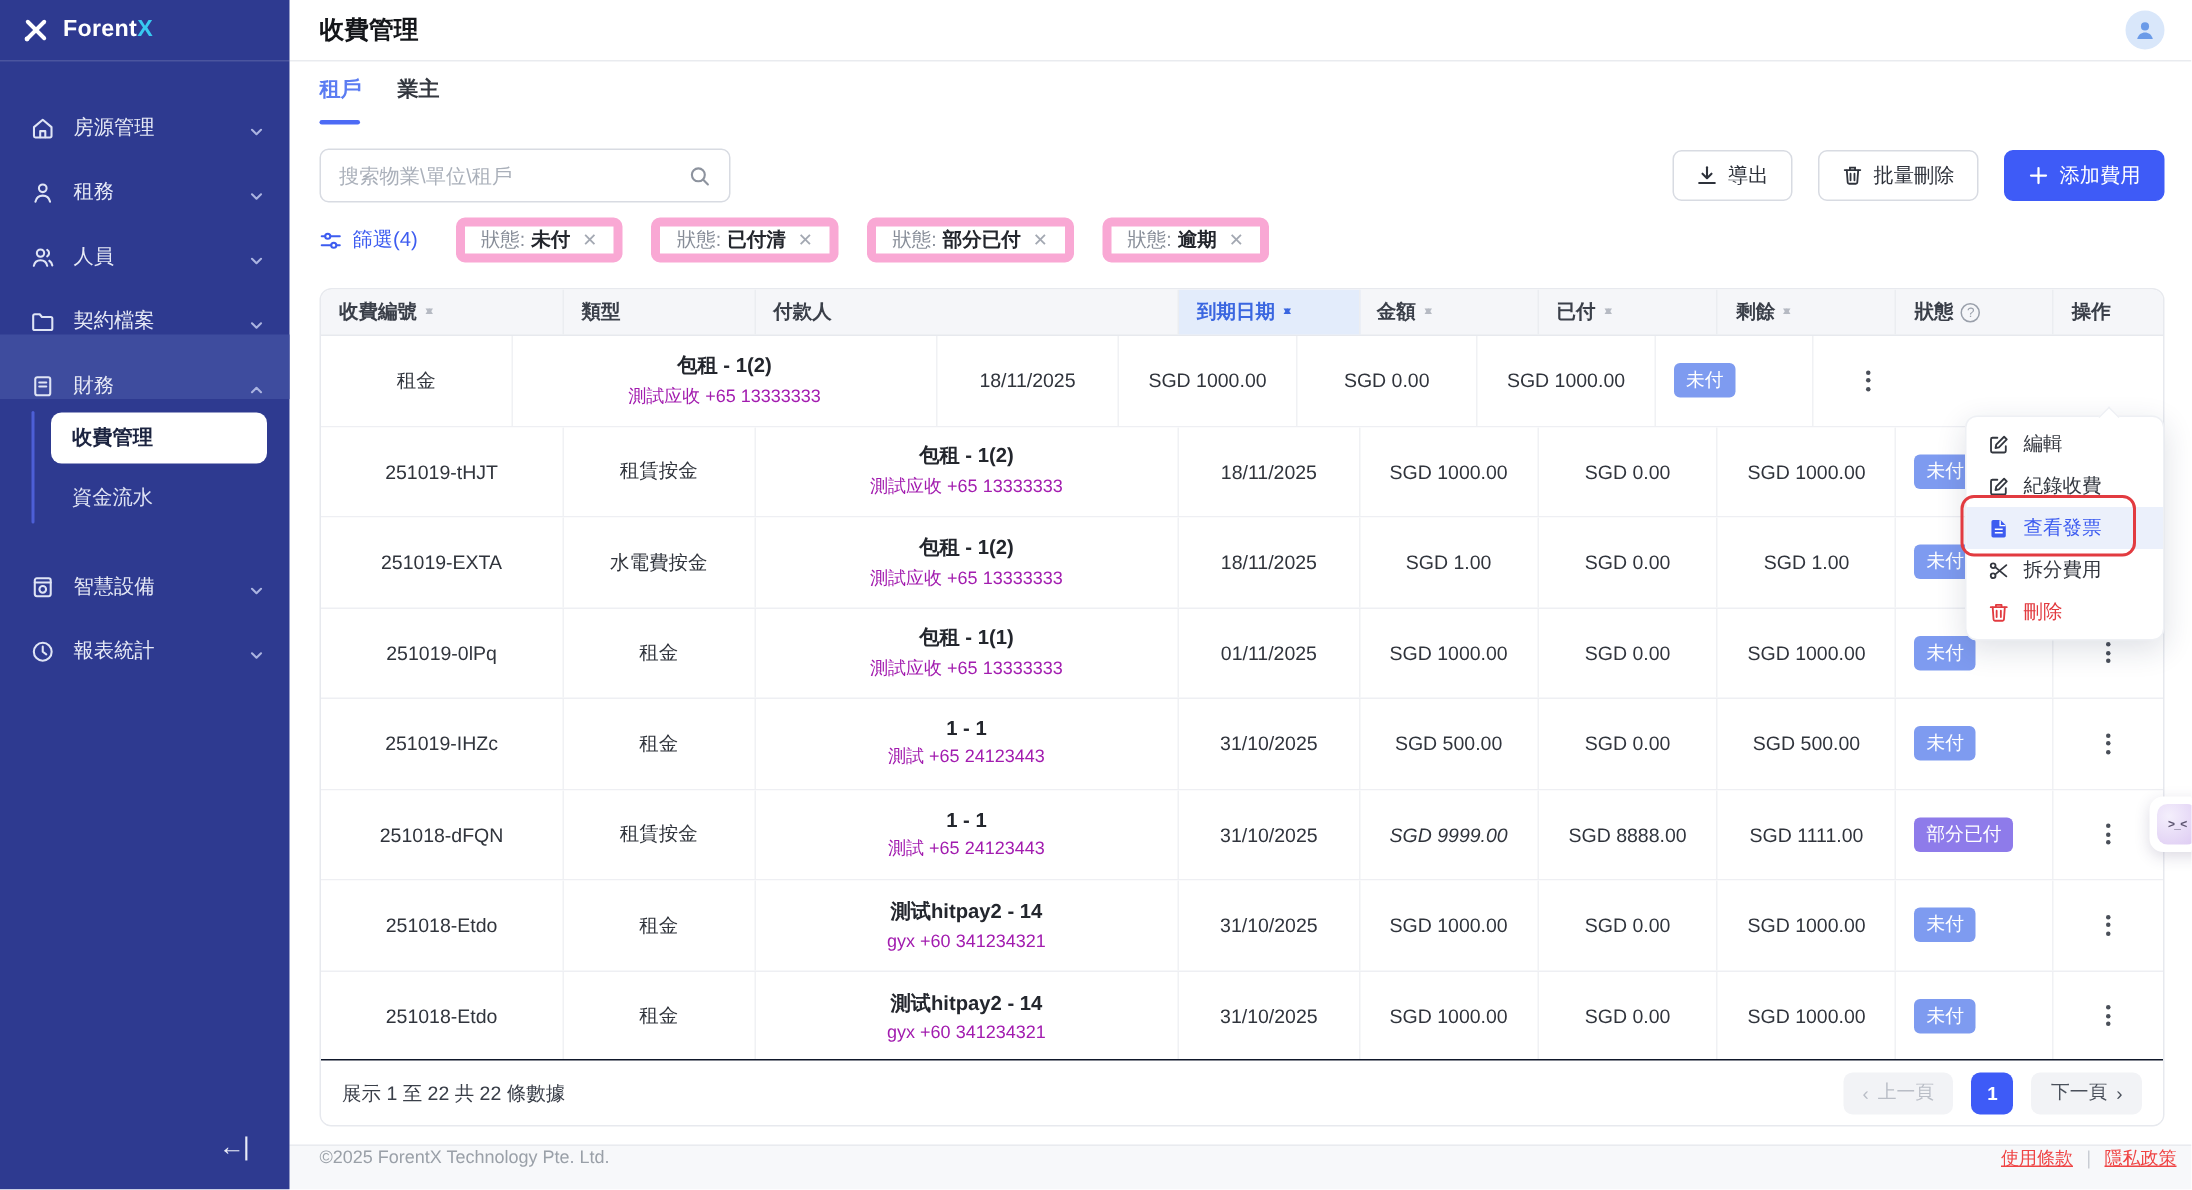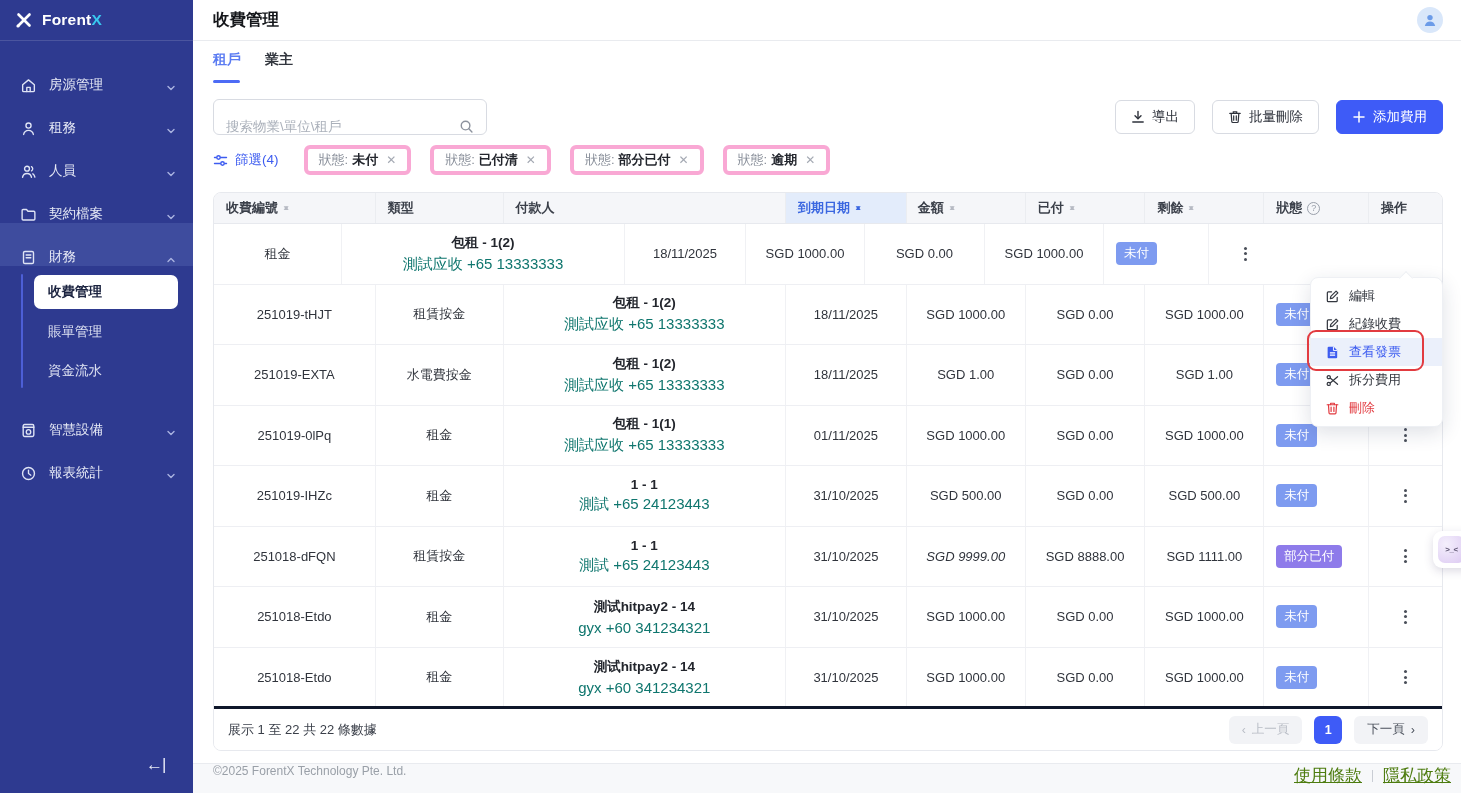--- a/index.html
+++ b/index.html
@@ -32,74 +32,74 @@
   .page-title { font-size:16.5px; font-weight:bold; color:#14161a; }
   .avatar { width:26px; height:26px; border-radius:50%; background:#d9e7fa; display:flex; align-items:center; justify-content:center; cursor:pointer; }
   .avatar svg { width:16px; height:16px; }
 
   .tabs { position:absolute; left:20px; top:51px; display:flex; gap:24px; }
   .tab { font-size:14px; font-weight:bold; color:#33373f; cursor:pointer; padding-bottom:10px; position:relative; }
   .tab.active { color:#5b7cf2; }
   .tab.active .tab-underline { position:absolute; left:0; bottom:-4px; width:27px; height:3px; border-radius:2px; background:#4d6bf5; }
 
   .toolbar { position:absolute; left:20px; right:18px; top:99px; height:36px; display:flex; align-items:center; }
-  .search-box { width:274px; height:36px; border:1px solid #d8dbe2; border-radius:6px; display:flex; align-items:flex-end; padding:0 12px; background:#fff; }
+  .search-box { width:274px; height:36px; border:1px solid #d8dbe2; border-radius:6px; display:flex; align-items:center; padding:0 12px; background:#fff; }
   .search-box input { border:none; outline:none; flex:1; font-size:13.5px; color:#30343c; font-family:inherit; background:transparent; }
   .search-box input::placeholder { color:#aab0ba; }
   .search-icon { width:15px; height:15px; color:#8d939e; }
   .search-icon svg { width:15px; height:15px; display:block; }
   .toolbar-right { margin-left:auto; display:flex; gap:17px; }
   .btn { height:34px; border-radius:6px; display:flex; align-items:center; justify-content:center; gap:7px; font-size:13.5px; cursor:pointer; padding:0 15px; }
   .btn-secondary { background:#fff; border:1px solid #d8dbe2; color:#2e323b; }
   .btn-primary { background:#3e5bf7; border:1px solid #3e5bf7; color:#fff; }
   .btn .btn-icon { width:14px; height:14px; display:block; }
   .btn .btn-icon svg { width:14px; height:14px; display:block; }
 
   .filter-row { position:absolute; left:20px; top:145px; height:30px; display:flex; align-items:center; gap:19px; }
   .filter-toggle { display:flex; align-items:center; gap:7px; color:#3d5cf0; font-size:13.5px; cursor:pointer; margin-right:6px; }
   .filter-toggle svg { width:15px; height:15px; display:block; }
-  .chip { height:30px; display:flex; align-items:center; border:4px solid #f9a8d4; border-radius:6px; padding:0 11px; font-size:13px; background:#fff; }
+  .chip { height:30px; display:flex; align-items:center; border:6px solid #f9a8d4; border-radius:6px; padding:0 11px; font-size:13px; background:#fff; }
   .chip .chip-key { color:#878d98; margin-right:4px; }
   .chip .chip-value { color:#23262d; font-weight:bold; }
   .chip .chip-close { margin-left:8px; color:#a3a8b2; font-size:12px; cursor:pointer; }
 
   
   .table-wrap { position:absolute; left:20px; top:192px; width:1230px; height:559px; border:1px solid #e7e9ee; border-radius:8px; overflow:hidden; background:#fff;text-align:center; }
   .thead { display:flex; height:31px; background:#f5f6f9; border-bottom:1px solid #e7e9ee; }
   .th { display:flex; align-items:center; padding:0 12px; font-size:13px; font-weight:bold; color:#3a3f49; border-right:1px solid #ebedf1; gap:5px; }
   .th:last-child { border-right:none; }
   .th.sorted { background:#e3ecfb; color:#3a66e0; }
   .sort-icon { display:flex; flex-direction:column; line-height:0; color:#b6bac3; }
   .sort-icon span { font-size:6.5px; transform:scaleX(1.3); }
   .th.sorted .sort-icon { color:#3a66e0; }
   .help-icon { width:13px; height:13px; border:1px solid #9aa0ab; border-radius:50%; color:#9aa0ab; font-size:9px; display:flex; align-items:center; justify-content:center; font-weight:normal; }
   .tr { display:flex; height:60.5px; border-bottom:1px solid #eeeff3; background:#fff; }
   .td { display:flex; flex-direction:column; justify-content:center; padding:0 12px; font-size:13px; color:#30343c; border-right:1px solid #f0f1f4; }
   .td:last-child { border-right:none; }
   .payer-name { font-weight:bold; color:#23262d; font-size:13.5px; margin-bottom:3px; }
-  .payer-sub { color:#0f766e; font-size:15px; }
+  .payer-sub { color:#a21caf; font-size:12px; }
   .badge { align-self:flex-start; color:#fff; font-size:12.5px; padding:3px 8px; border-radius:4px; white-space:nowrap; }
   .badge.unpaid { background:#7e9bf0; }
   .badge.partial { background:#8e7bea; }
   .action-cell { align-items:center; }
   .dots-btn { cursor:pointer; color:#4a4f59; font-size:15px; letter-spacing:0; line-height:1; display:flex; flex-direction:column; align-items:center; gap:2.5px; padding:4px 6px; }
   .dots-btn i { width:3px; height:3px; background:#4a4f59; border-radius:50%; display:block; }
 
-  .pagination { position:absolute; left:0; right:0; bottom:0; height:44px; display:flex; align-items:center; border-top:3px solid #0f172a; padding:0 14px; background:#fff; }
+  .pagination { position:absolute; left:0; right:0; bottom:0; height:44px; display:flex; align-items:center; border-top:1px solid #0f172a; padding:0 14px; background:#fff; }
   .page-summary { font-size:13px; color:#3a3f49; }
   .page-controls { margin-left:auto; display:flex; gap:12px; align-items:center; }
   .page-btn { height:28px; border-radius:6px; background:#f2f3f6; display:flex; align-items:center; justify-content:center; font-size:12.5px; padding:0 13px; cursor:pointer; gap:6px; }
   .page-btn.prev { color:#b9bdc6; }
   .page-btn.next { color:#4a505b; }
   .page-num { width:28px; height:28px; border-radius:6px; background:#3e5bf7; color:#fff; font-size:12.5px; font-weight:bold; display:flex; align-items:center; justify-content:center; cursor:pointer; }
 
   .page-footer { position:absolute; left:0; right:0; bottom:0; height:30px; background:#f7f8fa; border-top:1px solid #e9ebef; display:flex; align-items:flex-start; padding:0 10px 0 20px; }
   .copyright { font-size:12px; color:#9aa0a8; }
   .footer-links { margin-left:auto; display:flex; align-items:center; gap:10px; }
-  .footer-link { font-size:17px; color:#4d7c0f; text-decoration:underline; cursor:pointer;font-family:Liberation Mono, monospace; }
+  .footer-link { font-size:12px; color:#ef4444; text-decoration:underline; cursor:pointer;font-family:Liberation Mono, monospace; }
   .footer-divider { width:1px; height:12px; background:#c9cdd4; }
 
   
   .context-menu { position:absolute; left:1310px; top:277px; width:133px; background:#fff; border:1px solid #eef0f4; border-radius:8px; box-shadow:0 6px 20px rgba(30,40,80,.14); z-index:50; padding:4px 0; }
   .menu-caret { position:absolute; top:-5px; left:90px; width:10px; height:10px; background:#fff; transform:rotate(45deg); border-left:1px solid #eef0f4; border-top:1px solid #eef0f4; }
   .menu-item { height:28px; display:flex; align-items:center; gap:9px; padding:0 14px; font-size:13px; color:#33373f; cursor:pointer; }
   .menu-item svg { width:15px; height:15px; flex:0 0 15px; display:block; }
   .menu-item.highlighted { background:#ebf0fb; color:#3d5cf0; }
   .menu-item.danger { color:#e23b40; }
   .annotation-box { position:absolute; left:1307px; top:330px; width:117px; height:41px; border:2.5px solid #e23b40; border-radius:9px; z-index:60; pointer-events:none; }
@@ -191,23 +191,20 @@
     <span class="nav-chevron">
           <svg viewBox="0 0 12 12" fill="none" stroke="currentColor" stroke-width="1.4" stroke-linecap="round" stroke-linejoin="round">
             <path d="M3 7.5 6 4.5 9 7.5"></path>
           </svg>
         </span>
   </div>
       <div class="submenu">
         <div class="submenu-line"></div>
         <div class="submenu-item active">
     <span>收費管理</span>
-  </div>
-        <div class="submenu-item">
-    <span>賬單管理</span>
   </div>
         <div class="submenu-item">
     <span>資金流水</span>
   </div>
       </div>
       <div class="nav-item">
     <span class="nav-icon">
           <svg viewBox="0 0 16 16" fill="none" stroke="currentColor" stroke-width="1.3" stroke-linecap="round" stroke-linejoin="round">
             <rect x="3" y="2.4" width="10" height="11.2" rx="1.3"></rect>
             <path d="M3 5h10"></path>

